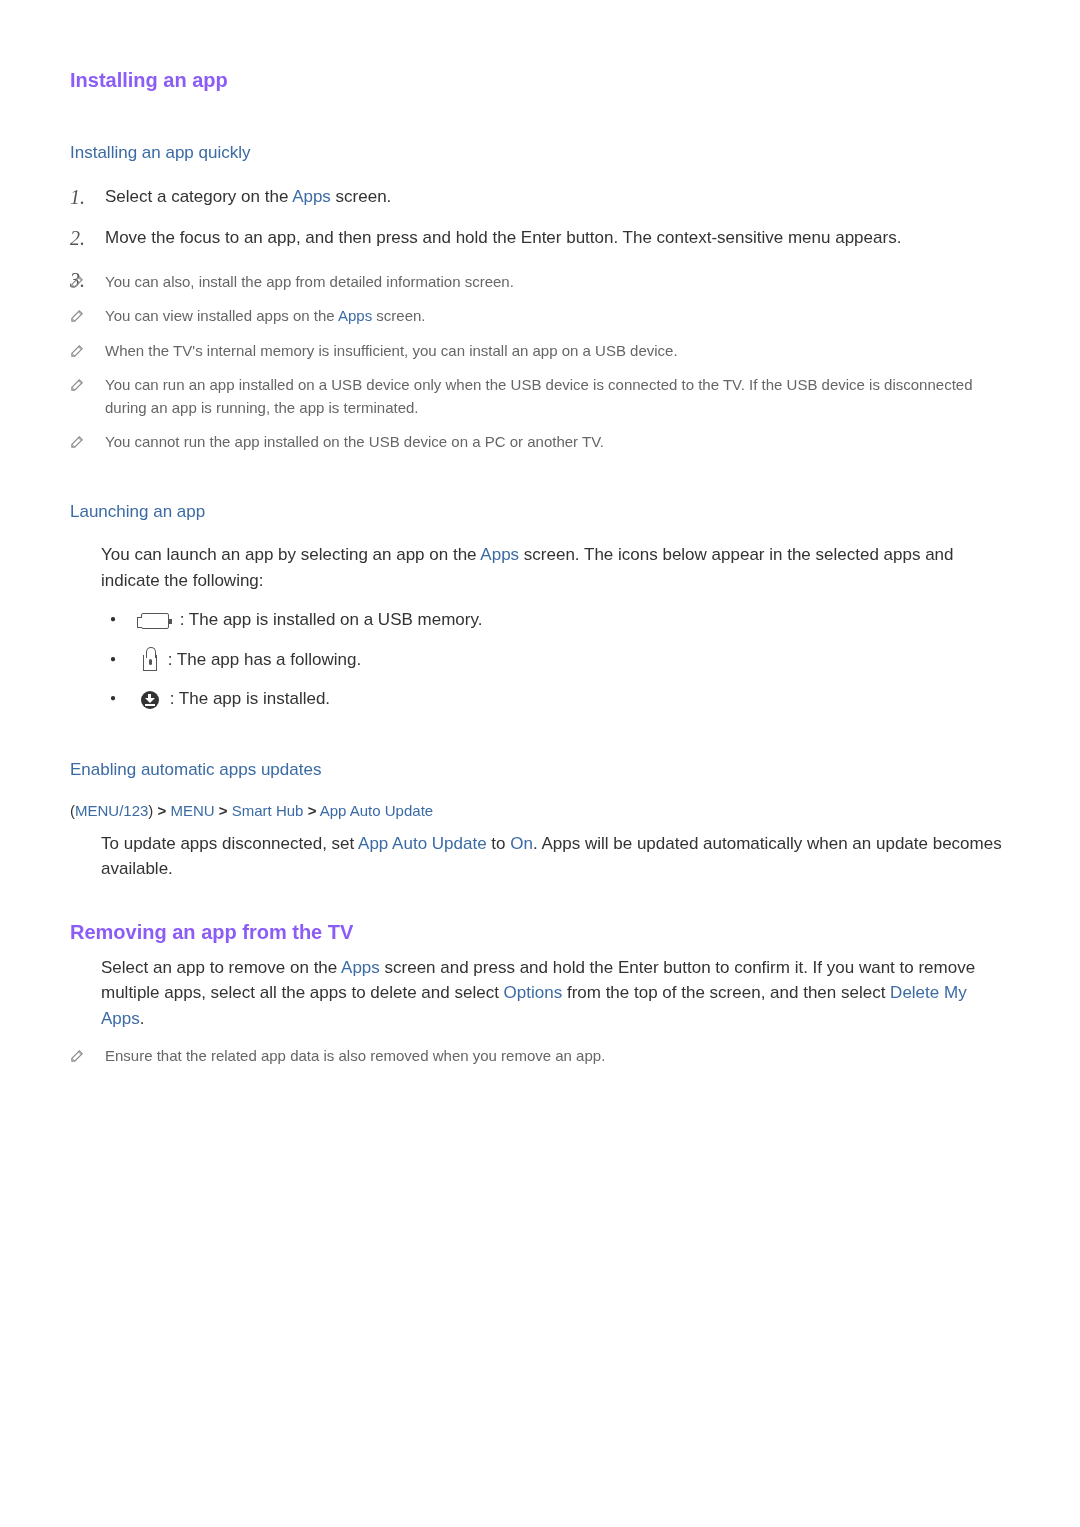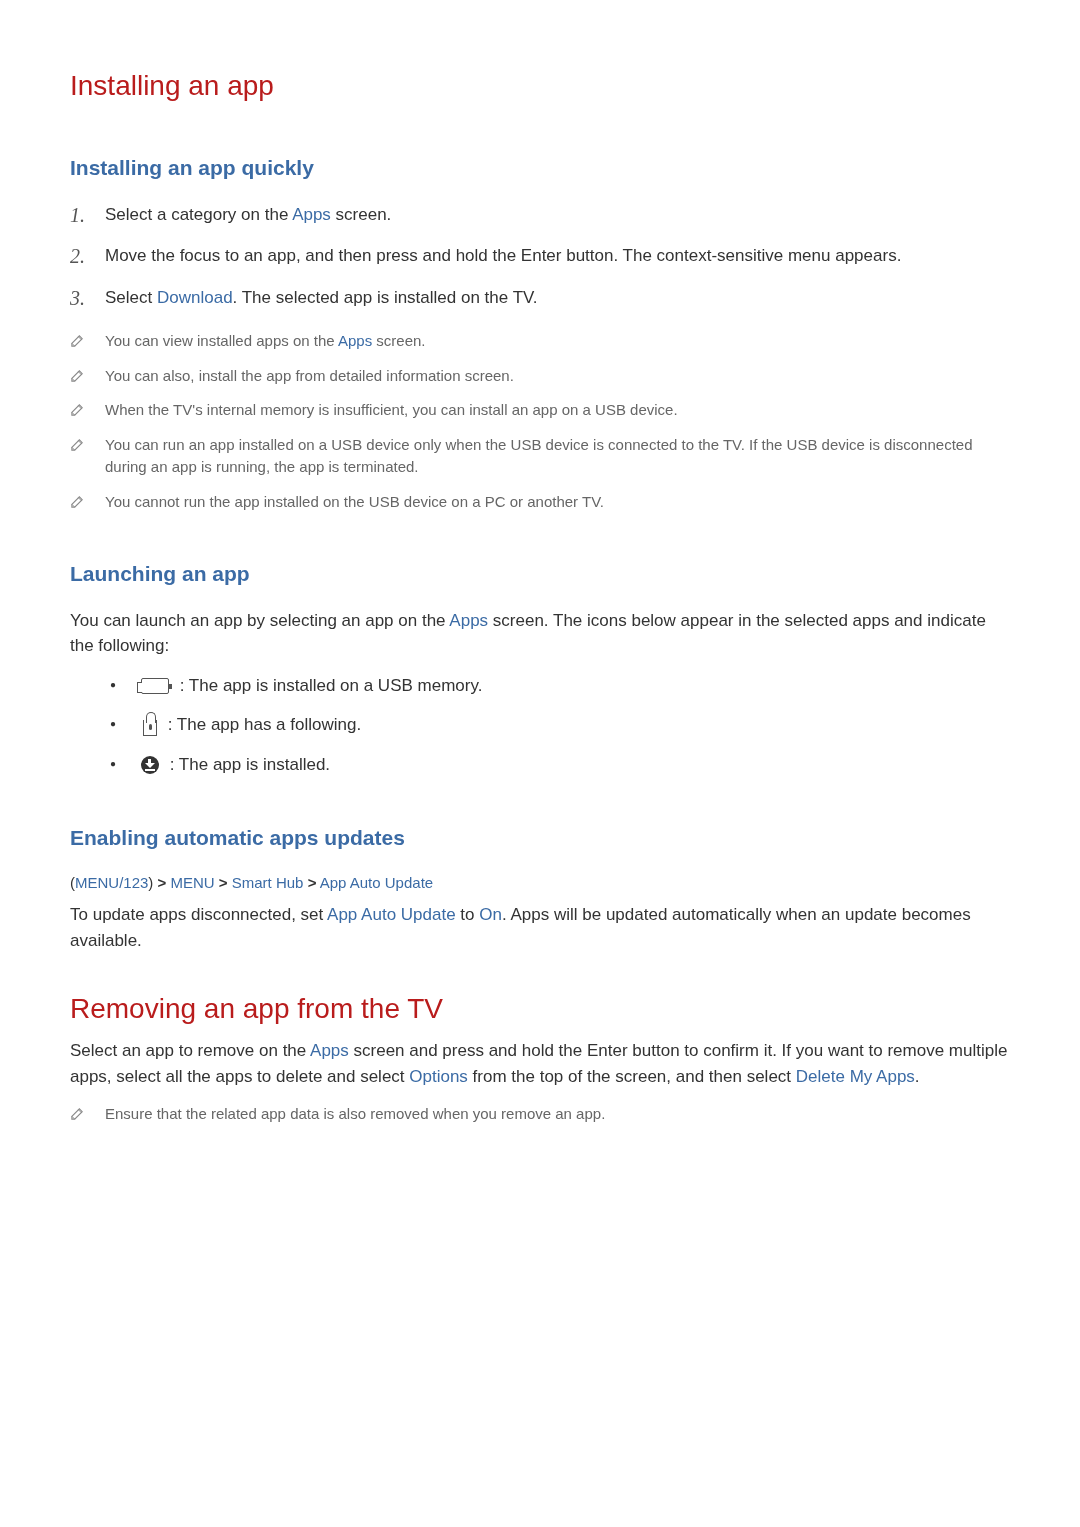--- a/index.html
+++ b/index.html
@@ -9,33 +9,33 @@
     }
     body {
       font-family: Arial, Helvetica, sans-serif;
       background: #ffffff;
       width: 1080px;
       padding: 65px 70px 70px 70px;
       color: #333;
       line-height: 1.5;
     }
     h1 {
-      color: #b91c1c;
-      font-size: 28px;
-      font-weight: normal;
+      color: #8b5cf6;
+      font-size: 20px;
+      font-weight: bold;
       margin-bottom: 45px;
     }
     h1.second {
       margin-top: 35px;
       margin-bottom: 8px;
     }
     h2 {
       color: #3b6ba5;
-      font-size: 21px;
-      font-weight: bold;
+      font-size: 17px;
+      font-weight: normal;
       margin-bottom: 18px;
     }
     h2.spaced {
       margin-top: 45px;
     }
     ol {
       list-style: none;
       counter-reset: item;
       margin-bottom: 20px;
     }
@@ -73,20 +73,21 @@
       height: 15px;
     }
     .note-icon svg {
       width: 15px;
       height: 15px;
     }
     .para {
       font-size: 17px;
       color: #333;
       margin-bottom: 14px;
+      margin-left: 31px;
     }
     .icon-list {
       list-style: none;
       margin-left: 40px;
     }
     .icon-list li {
       position: relative;
       font-size: 17px;
       color: #333;
       margin-bottom: 14px;
@@ -241,42 +242,39 @@
     <span>
       <span>Select a category on the </span><span class="blue">Apps</span><span> screen.</span>
     </span>
   </li>
   <li>
     <span class="num">2.</span>
     <span>Move the focus to an app, and then press and hold the Enter button. The context-sensitive menu appears.</span>
   </li>
   <li>
     <span class="num">3.</span>
-    <span>
-      <span>Select </span><span class="blue">Download</span><span>. The selected app is installed on the TV.</span>
-    </span>
   </li>
 </ol>
 
 <ul class="note-list">
   <li>
     <span class="note-icon"><svg viewBox="0 0 16 16">
           <path d="M2 11 L10 3 L13 6 L5 14 L2 14 Z" fill="none" stroke="#888" stroke-width="1.2"></path>
           <path d="M9 4 L12 7" stroke="#888" stroke-width="1"></path>
           <path d="M2 11 L5 14" stroke="#888" stroke-width="1"></path>
         </svg></span>
+    <span>You can also, install the app from detailed information screen.</span>
+  </li>
+  <li>
+    <span class="note-icon"><svg viewBox="0 0 16 16">
+          <path d="M2 11 L10 3 L13 6 L5 14 L2 14 Z" fill="none" stroke="#888" stroke-width="1.2"></path>
+          <path d="M9 4 L12 7" stroke="#888" stroke-width="1"></path>
+          <path d="M2 11 L5 14" stroke="#888" stroke-width="1"></path>
+        </svg></span>
     <span>You can view installed apps on the </span><span class="blue">Apps</span><span> screen.</span>
-  </li>
-  <li>
-    <span class="note-icon"><svg viewBox="0 0 16 16">
-          <path d="M2 11 L10 3 L13 6 L5 14 L2 14 Z" fill="none" stroke="#888" stroke-width="1.2"></path>
-          <path d="M9 4 L12 7" stroke="#888" stroke-width="1"></path>
-          <path d="M2 11 L5 14" stroke="#888" stroke-width="1"></path>
-        </svg></span>
-    <span>You can also, install the app from detailed information screen.</span>
   </li>
   <li>
     <span class="note-icon"><svg viewBox="0 0 16 16">
           <path d="M2 11 L10 3 L13 6 L5 14 L2 14 Z" fill="none" stroke="#888" stroke-width="1.2"></path>
           <path d="M9 4 L12 7" stroke="#888" stroke-width="1"></path>
           <path d="M2 11 L5 14" stroke="#888" stroke-width="1"></path>
         </svg></span>
     <span>When the TV's internal memory is insufficient, you can install an app on a USB device.</span>
   </li>
   <li>

